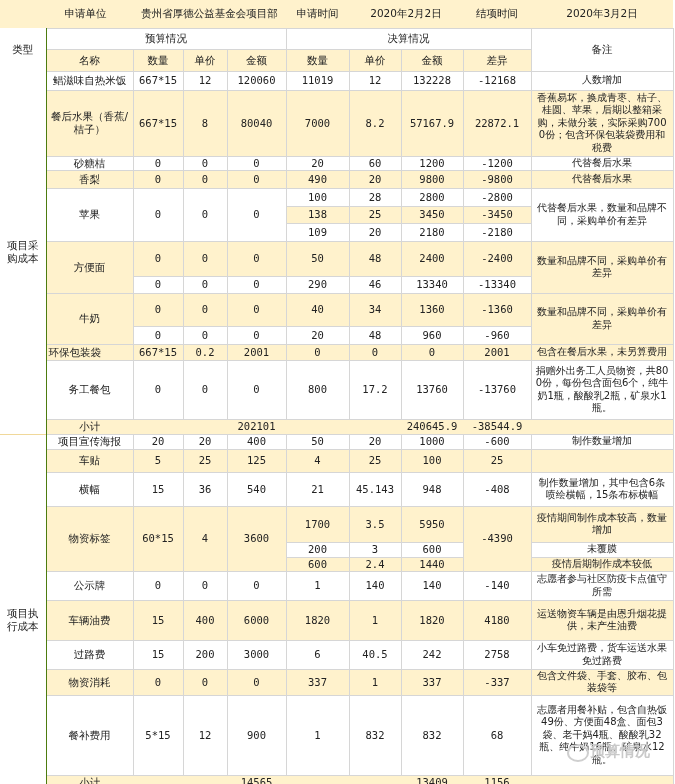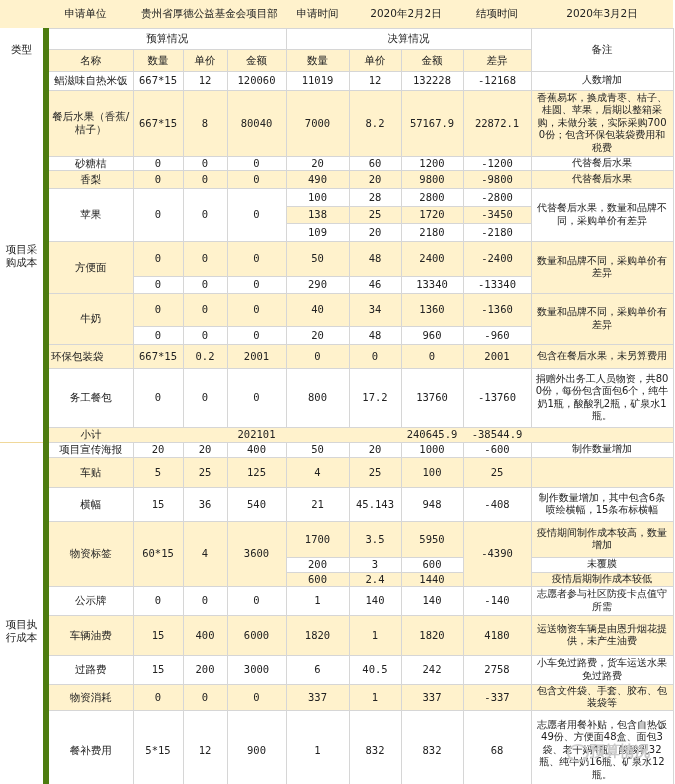--- a/index.html
+++ b/index.html
@@ -4,21 +4,21 @@
 <style>
   body{margin:0;padding:0;background:#fff;}
   #wrap{width:675px;height:784px;overflow:hidden;position:relative;font-family:"DejaVu Sans","Liberation Sans",sans-serif;font-size:10.5px;color:#222;}
   .title{height:40px;background:#FFC000;color:#fff;text-align:center;font-weight:bold;font-size:11px;line-height:15px;padding-top:5px;box-sizing:border-box;border-bottom:1px solid #f5d170;}
   table{border-collapse:collapse;table-layout:fixed;width:673px;}
   td{border:1px solid #d6d6d6;text-align:center;vertical-align:middle;padding:0 2px;line-height:13px;overflow:hidden;white-space:normal;word-break:break-all;}
   td.num{font-family:"DejaVu Sans Mono","Liberation Mono",monospace;font-size:10.5px;}
   tr.y td{background:#FFF2CC;}
   tr.y td.w, tr td.w{background:#fff;}
   td.y{background:#FFF2CC !important;}
-  td.type{background:#fff !important;border:none;border-right:6px solid #4d7c0f;}
+  td.type{background:#fff !important;border:none;border-right:1px solid #4d7c0f;}
   td.note{font-size:10px;line-height:12.5px;padding:0 3px;}
   td.left{text-align:left;}
   .wm{position:absolute;left:590px;top:742px;color:#c9c9c9;font-size:15px;font-weight:bold;}
   .wm-icon{position:absolute;left:567px;top:744px;width:18px;height:14px;border:2px solid #cfcfcf;border-radius:50%;}
 </style>
 </head>
 <body>
 
 <div id="wrap">
 
@@ -116,21 +116,21 @@
       <td rowspan="3" class="num">0</td>
       <td class="num">100</td>
       <td class="num">28</td>
       <td class="num">2800</td>
       <td class="num">-2800</td>
       <td rowspan="3" class="note">代替餐后水果，数量和品牌不同，采购单价有差异</td>
     </tr>
     <tr class="y" style="height:17px">
       <td class="num">138</td>
       <td class="num">25</td>
-      <td class="num">1720</td>
+      <td class="num">3450</td>
       <td class="num">-3450</td>
     </tr>
     <tr style="height:18px">
       <td class="num">109</td>
       <td class="num">20</td>
       <td class="num">2180</td>
       <td class="num">-2180</td>
     </tr>
 
     <tr class="y" style="height:35px">
@@ -167,21 +167,21 @@
     </tr>
     <tr class="y" style="height:18px">
       <td class="num w">0</td>
       <td class="num w">0</td>
       <td class="num w">0</td>
       <td class="num w">20</td>
       <td class="num w">48</td>
       <td class="num w">960</td>
       <td class="num w">-960</td>
     </tr>
-    <tr class="y" style="height:24px">
+    <tr class="y" style="height:16px">
       <td class="left">环保包装袋</td>
       <td class="num">667*15</td>
       <td class="num">0.2</td>
       <td class="num">2001</td>
       <td class="num">0</td>
       <td class="num">0</td>
       <td class="num">0</td>
       <td class="num">2001</td>
       <td class="note">包含在餐后水果，未另算费用</td>
     </tr>
@@ -213,21 +213,21 @@
       <td>项目宣传海报</td>
       <td class="num">20</td>
       <td class="num">20</td>
       <td class="num">400</td>
       <td class="num">50</td>
       <td class="num">20</td>
       <td class="num">1000</td>
       <td class="num">-600</td>
       <td class="note">制作数量增加</td>
     </tr>
-    <tr class="y" style="height:30px">
+    <tr class="y" style="height:23px">
       <td>车贴</td>
       <td class="num">5</td>
       <td class="num">25</td>
       <td class="num">125</td>
       <td class="num">4</td>
       <td class="num">25</td>
       <td class="num">100</td>
       <td class="num">25</td>
       <td class="note"></td>
     </tr>

